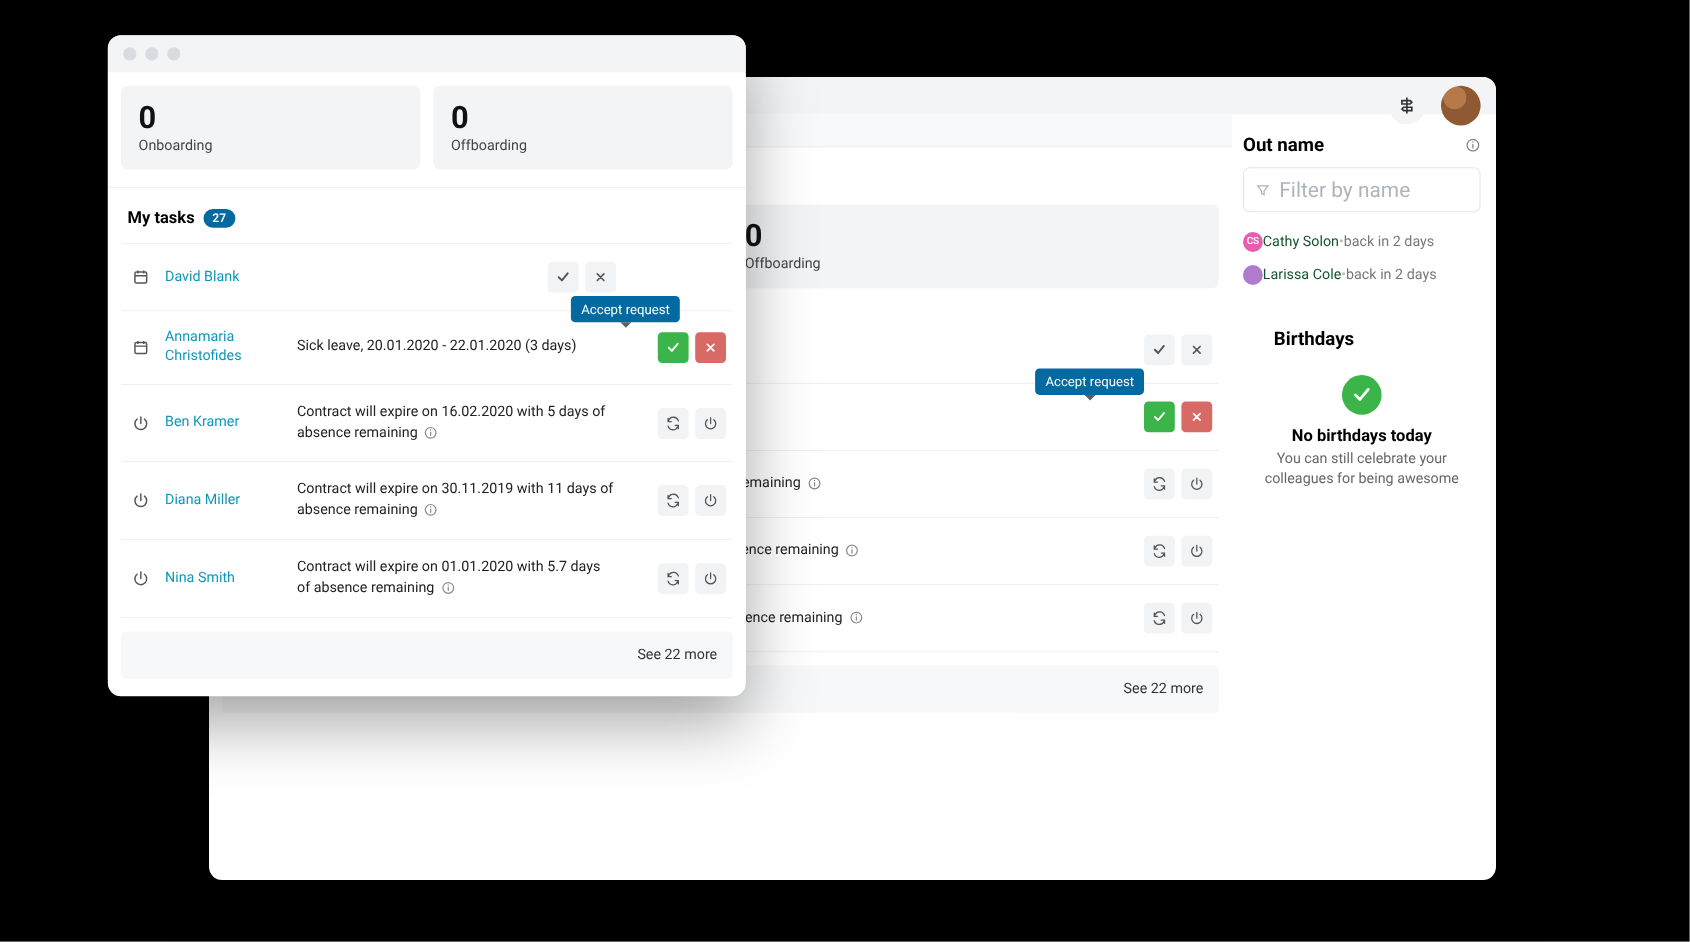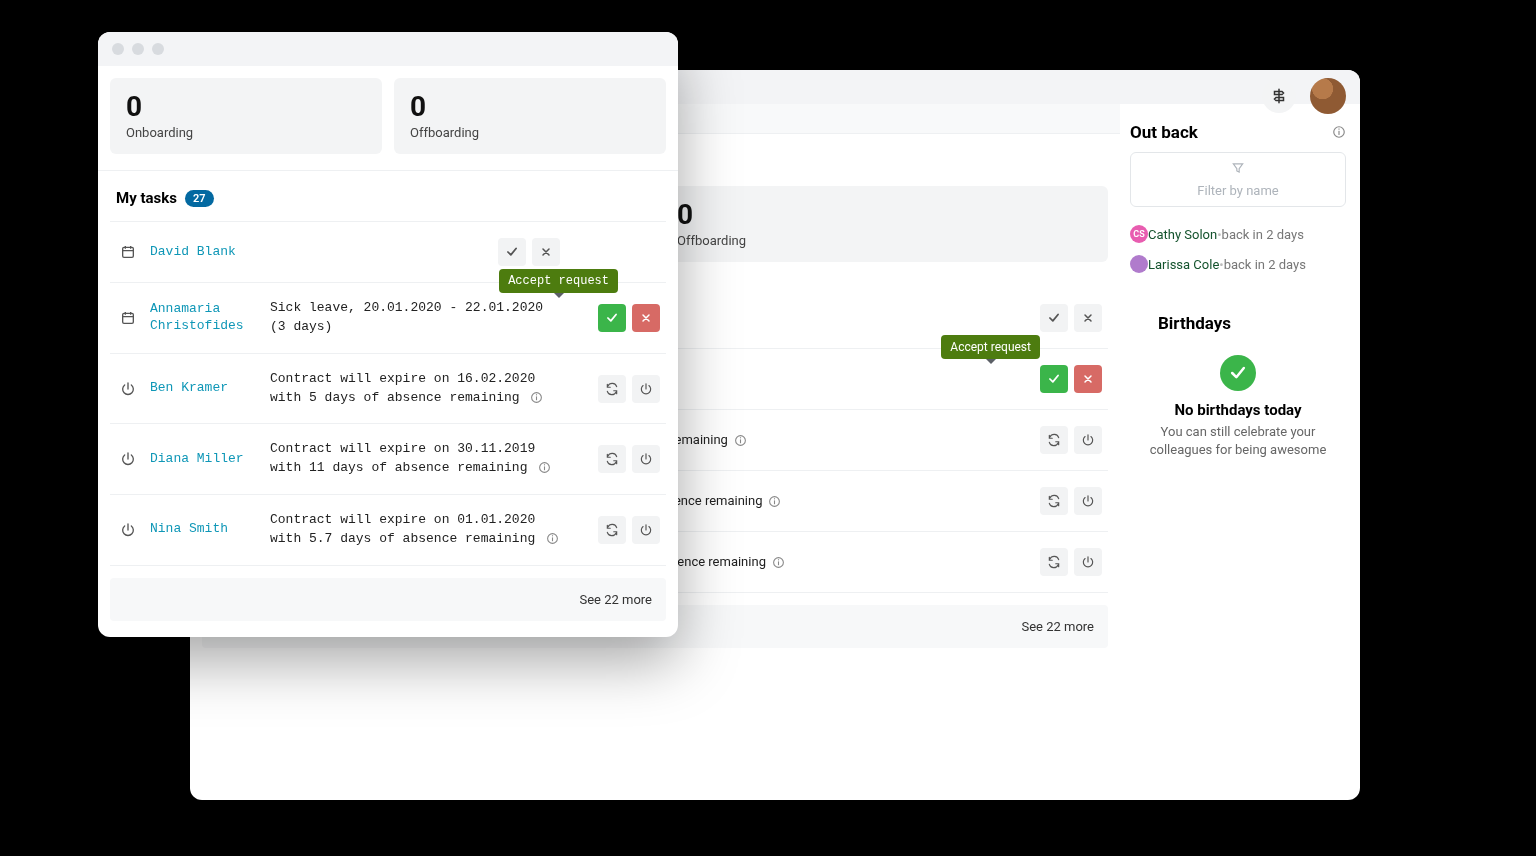--- a/index.html
+++ b/index.html
@@ -96,21 +96,21 @@
   .btn-light { background: #f2f3f4; color: #555; }
   .btn-green { background: #3bb54a; color: #fff; }
   .btn-red { background: #d76a65; color: #fff; }
   .see-more {
     background: #f7f8f9; text-align: right;
     font-size: 13px; color: #333; padding: 14px;
     margin: 12px 12px 16px; border-radius: 4px; cursor: pointer;
   }
   .tooltip {
     position: absolute;
-    background: #4d7c0f; color: #fff; font-size: 12px;
+    background: #0369a1; color: #fff; font-size: 12px;
     padding: 5px 9px; border-radius: 4px;
     white-space: nowrap;
   }
   .tooltip::after {
     content: ""; position: absolute; left: 50%; transform: translateX(-50%);
     bottom: -5px; border: 5px solid transparent; border-top-color: #5b5f66;
     border-bottom: 0;
   }
   
   .back-body { display: flex; height: calc(100% - 34px); }
@@ -118,23 +118,22 @@
   .back-side { width: 240px; border-left: 0; padding: 18px 14px 18px 10px; }
   .back-top-strip { height: 30px; background:#f8f9fa; border-bottom:1px solid #eef0f2; }
   .back-stats-row { padding: 52px 12px 0; display:flex; gap:12px; }
   .back-stats-row .stat-card { margin-bottom: 26px; }
   .back-tasks { padding: 0 12px; }
   .side-h { font-size: 17px; font-weight: 700; margin-bottom: 10px; display:flex; align-items:center; justify-content:space-between;}
   .side-h .info-icon { cursor: default; }
   .filter-box {
     border: 1px solid #e3e6e9; border-radius: 6px;
     padding: 8px 10px; display:flex; align-items:center; gap:8px;
-    color: #aeb4bb; font-size: 13px; margin-bottom: 12px;
+    color: #aeb4bb; font-size: 19px; margin-bottom: 12px;
     background: #fff;
-    flex-direction: column;
   }
   .out-row { font-size: 13px; color:#777; display:flex; align-items:center; gap:0; padding: 6px 0;}
   .out-row a { color:#14532d; text-decoration:none; }
   .avatar { width:18px; height:18px; border-radius:50%; display:inline-flex; align-items:center; justify-content:center; font-size:9px; color:#fff; font-weight:600;}
   .sep { color:#bbb; }
   .birthdays-box { margin-top: 34px; text-align:center; }
   .big-check { width:36px; height:36px; border-radius:50%; background:#3bb54a; display:inline-flex; align-items:center; justify-content:center; margin-bottom:10px;}
   .bday-title { font-size:15px; font-weight:700; margin-bottom:4px;}
   .bday-sub { font-size:13px; color:#666; line-height:1.4;}
   .top-icons { position:absolute; right:14px; top:8px; display:flex; align-items:center; gap:14px;}
@@ -294,21 +293,21 @@
                   <path fill="none" stroke="#555" stroke-width="2" stroke-linecap="round" d="M12 3v9M7 6a8 8 0 1 0 10 0"></path>
                 </svg>
               </button>
             </span>
           </div>
         </div>
       <div class="see-more">See 22 more</div>
     </div>
     <div class="back-side">
       <div class="side-h">
-        <span>Out back</span>
+        <span>Out name</span>
         <span class="info-icon">
           <svg width="14" height="14" viewBox="0 0 24 24">
               <circle cx="12" cy="12" r="9" fill="none" stroke="#888" stroke-width="2"></circle>
               <rect x="11" y="10" width="2" height="7" fill="#888"></rect>
               <rect x="11" y="6" width="2" height="2" fill="#888"></rect>
             </svg>
         </span>
       </div>
       <div class="filter-box">
         <svg width="14" height="14" viewBox="0 0 24 24">
@@ -362,21 +361,21 @@
       <div class="stat-card">
         <div class="stat-value">0</div>
         <div class="stat-label">Offboarding</div>
       </div>
     </div>
     <div class="section">
       <div class="tasks-header">
         <span class="tasks-title">My tasks</span>
         <span class="badge">27</span>
       </div>
-      <div id="front-task-list" style="position:relative;font-family:Liberation Mono, monospace;">
+      <div id="front-task-list" style="position:relative;">
           <div class="task-row">
             <span class="task-icon">
               <svg width="16" height="16" viewBox="0 0 24 24">
                 <rect x="4" y="5" width="16" height="15" rx="2" fill="none" stroke="#555" stroke-width="2"></rect>
                 <path stroke="#555" stroke-width="2" d="M4 10h16M8 3v4M16 3v4"></path>
               </svg>
             </span>
             <a class="task-name">David Blank</a>
             <span class="actions">
               <button class="btn btn-light">

